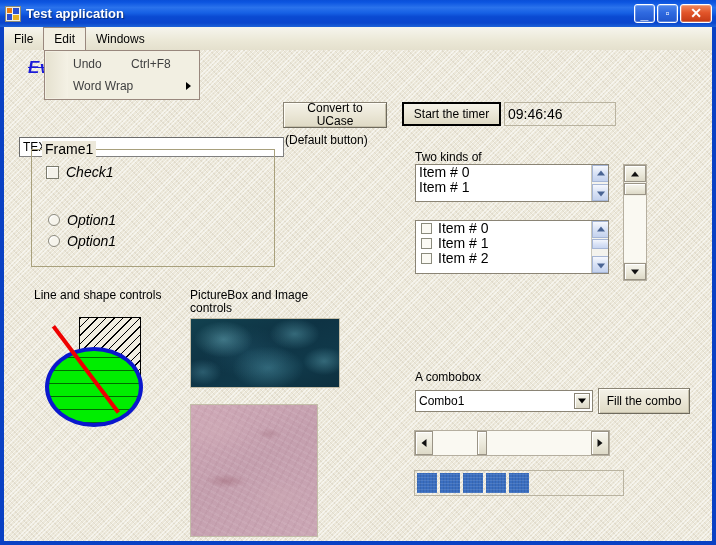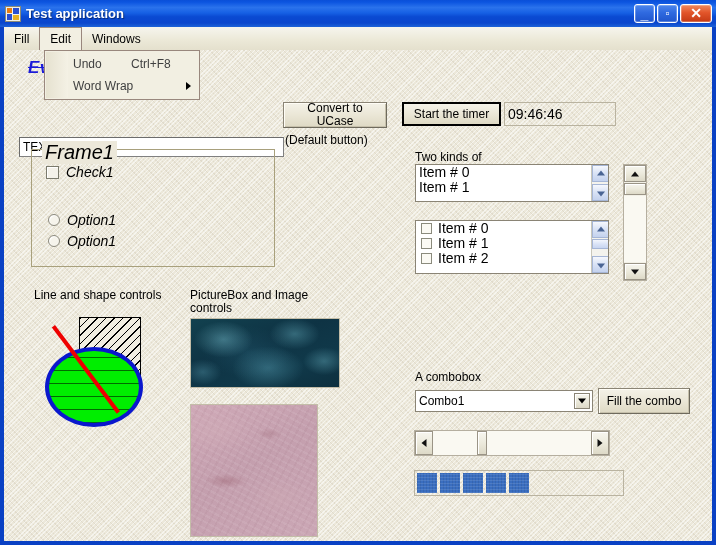--- a/index.html
+++ b/index.html
@@ -255,22 +255,21 @@
   
   .groupbox {
     border: 1px solid #a8a07c;
     box-sizing: border-box;
   }
   .groupbox-title {
     position: absolute;
     left: 10px; top: -9px;
     background: #ece8da;
     padding: 0 3px;
-    font-size: 20px;
-    font-style: italic;
+    font-size: 14px;
     color: #000;
   }
   .check-row, .radio-row {
     position: absolute;
     display: flex;
     align-items: center;
   }
   .chkbox {
     width: 13px; height: 13px;
     background: #f4f2ea;
@@ -563,21 +562,21 @@
       <div class="tbtn max">
         <span class="gl">▫</span>
       </div>
       <div class="tbtn close">
         <span class="gl">✕</span>
       </div>
     </div>
   </div>
 
   <div class="menubar">
-    <div class="menu-item">Fill</div>
+    <div class="menu-item">File</div>
     <div class="menu-item open">Edit</div>
     <div class="menu-item">Windows</div>
   </div>
 
   <div class="client">
 
     <div class="abs heading" style="left:24px; top:8px;">Event Parameters:</div>
 
     <div class="abs textbox" style="left:15px; top:54px; width:265px; height:20px;margin-top:33px;">
       <span>TEXT1</span>

